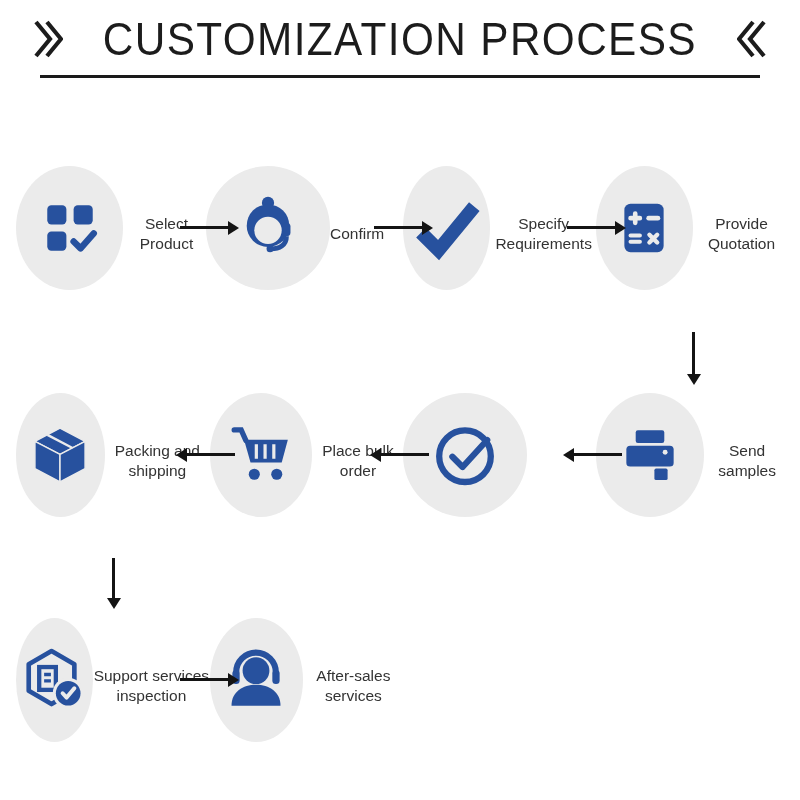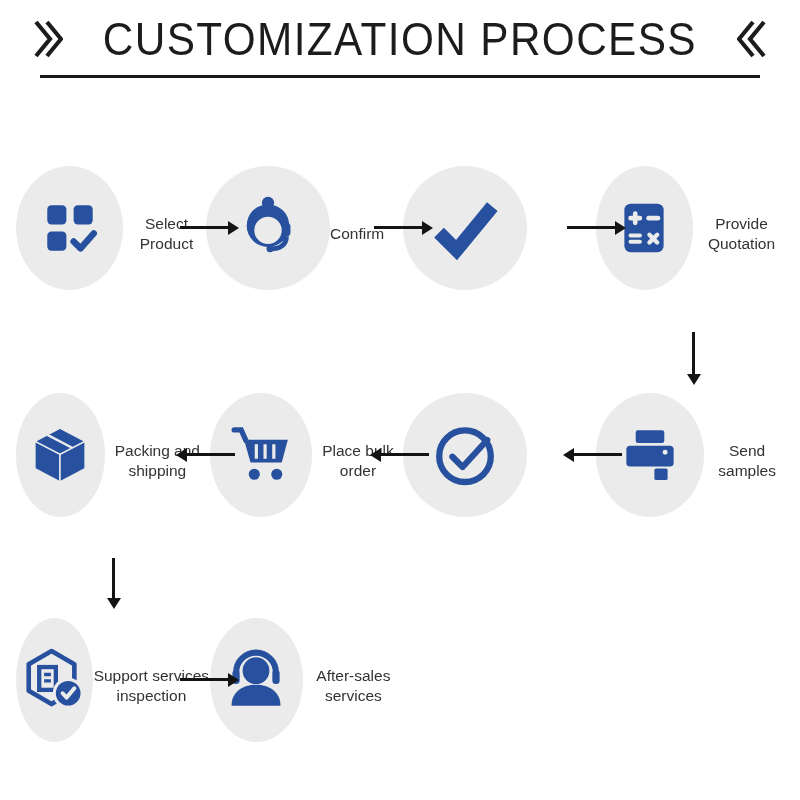--- a/index.html
+++ b/index.html
@@ -87,20 +87,21 @@
     </div>
     <div class="label">Confirm</div>
   </div>
 
   <div class="step" style="left:403px;top:166px">
     <div class="circle">
       <svg viewBox="0 0 24 24" style="width:78px">
         <path class="s" d="M4 13.4 L9.4 18.8 L20.4 5.4" stroke-width="4.2" stroke-linejoin="miter"></path>
       </svg>
     </div>
+    <div class="label">Specify Requirements</div>
   </div>
 
   <div class="step" style="left:596px;top:166px">
     <div class="circle">
       <svg viewBox="0 0 24 24" style="width:62px">
         <rect class="f" x="4.4" y="2.6" width="15.2" height="18.8" rx="2.4"></rect>
         <path class="ws" d="M8.6 6.4 v3.6 M6.8 8.2 h3.6" stroke-width="1.8" stroke-linecap="round"></path>
         <path class="ws" d="M13.8 8.2 h3.6" stroke-width="1.8" stroke-linecap="round"></path>
         <path class="ws" d="M6.8 14.9 h3.6 M6.8 17.3 h3.6" stroke-width="1.6" stroke-linecap="round"></path>
         <path class="ws" d="M14.1 14.6 l3 3 M17.1 14.6 l-3 3" stroke-width="1.7" stroke-linecap="round"></path>

